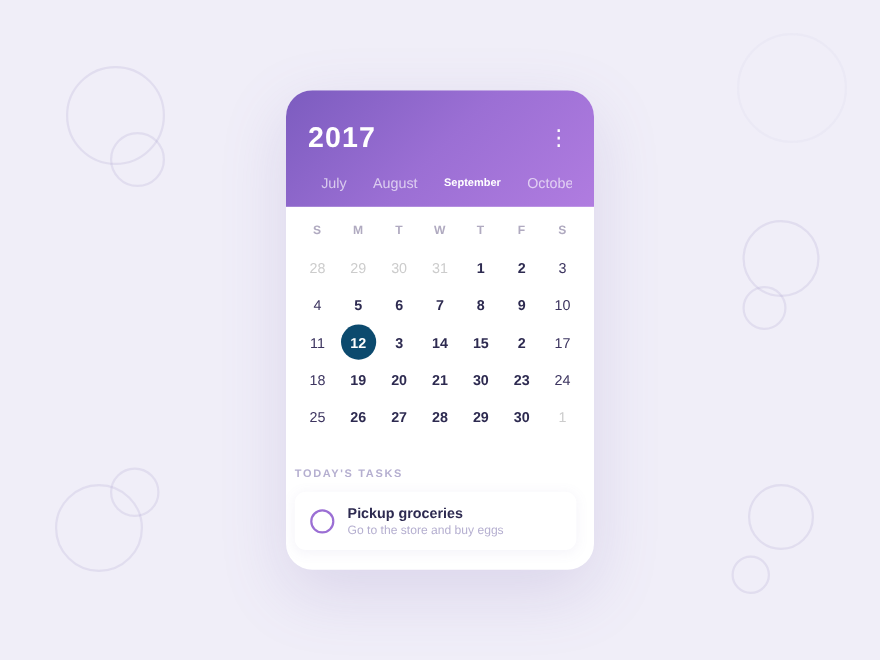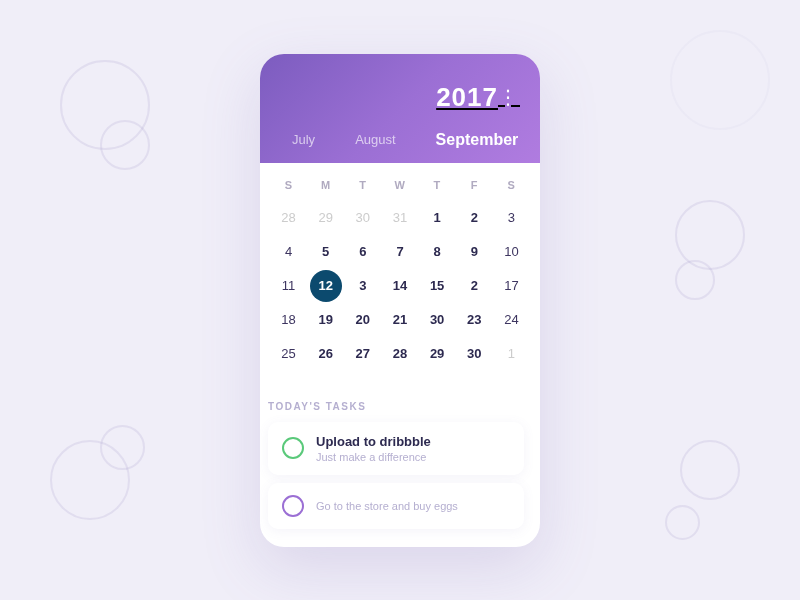--- a/index.html
+++ b/index.html
@@ -36,24 +36,23 @@
 
     
     .calendar-header {
       background: linear-gradient(135deg, #7c5cbf 0%, #9b6fd4 50%, #b07ce0 100%);
       padding: 28px 20px 0 20px;
       position: relative;
     }
 
     .year-row {
       display: flex;
-      justify-content: flex-end;
+      justify-content: space-between;
       align-items: center;
       margin-bottom: 18px;
-      text-decoration: underline;
     }
 
     .year-text {
       color: #fff;
       font-size: 26px;
       font-weight: 700;
       letter-spacing: 1px;
     }
 
     .more-icon {
@@ -61,39 +60,39 @@
       font-size: 20px;
       cursor: pointer;
       letter-spacing: 2px;
       line-height: 1;
     }
 
     
     .month-tabs {
       display: flex;
       align-items: center;
-      gap: 16px;
+      gap: 0;
       padding-bottom: 14px;
       overflow: hidden;
     }
 
     .month-tab {
       color: rgba(255,255,255,0.65);
       font-size: 13px;
       font-weight: 400;
       padding: 0 12px;
       cursor: pointer;
       white-space: nowrap;
       flex-shrink: 0;
     }
 
     .month-tab.active {
       color: #fff;
       font-weight: 700;
-      font-size: 16px;
+      font-size: 10px;
     }
 
     
     .calendar-grid-wrapper {
       background: #fff;
       padding: 10px 10px 14px 10px;
       border-radius: 0 0 4px 4px;
     }
 
     .day-headers {
@@ -365,28 +364,22 @@
         <div class="cal-day-wrapper">
           <div class="cal-day other-month">1</div>
         </div>
       </div>
   </div>
 
   <div class="tasks-section">
     <div class="tasks-label">TODAY'S TASKS</div>
     <div class="tasks-list">
 
-    <div class="task-card">
-          <div class="task-circle green"></div>
-          <div class="task-content">
-            <div class="task-title">Upload to dribbble</div>
-            <div class="task-desc">Just make a difference</div>
-          </div>
-        </div>
         <div class="task-card">
           <div class="task-circle purple"></div>
           <div class="task-content">
+            <div class="task-title">Pickup groceries</div>
             <div class="task-desc">Go to the store and buy eggs</div>
           </div>
         </div>
       </div>
   </div>
 </div>
 
 </body></html>

